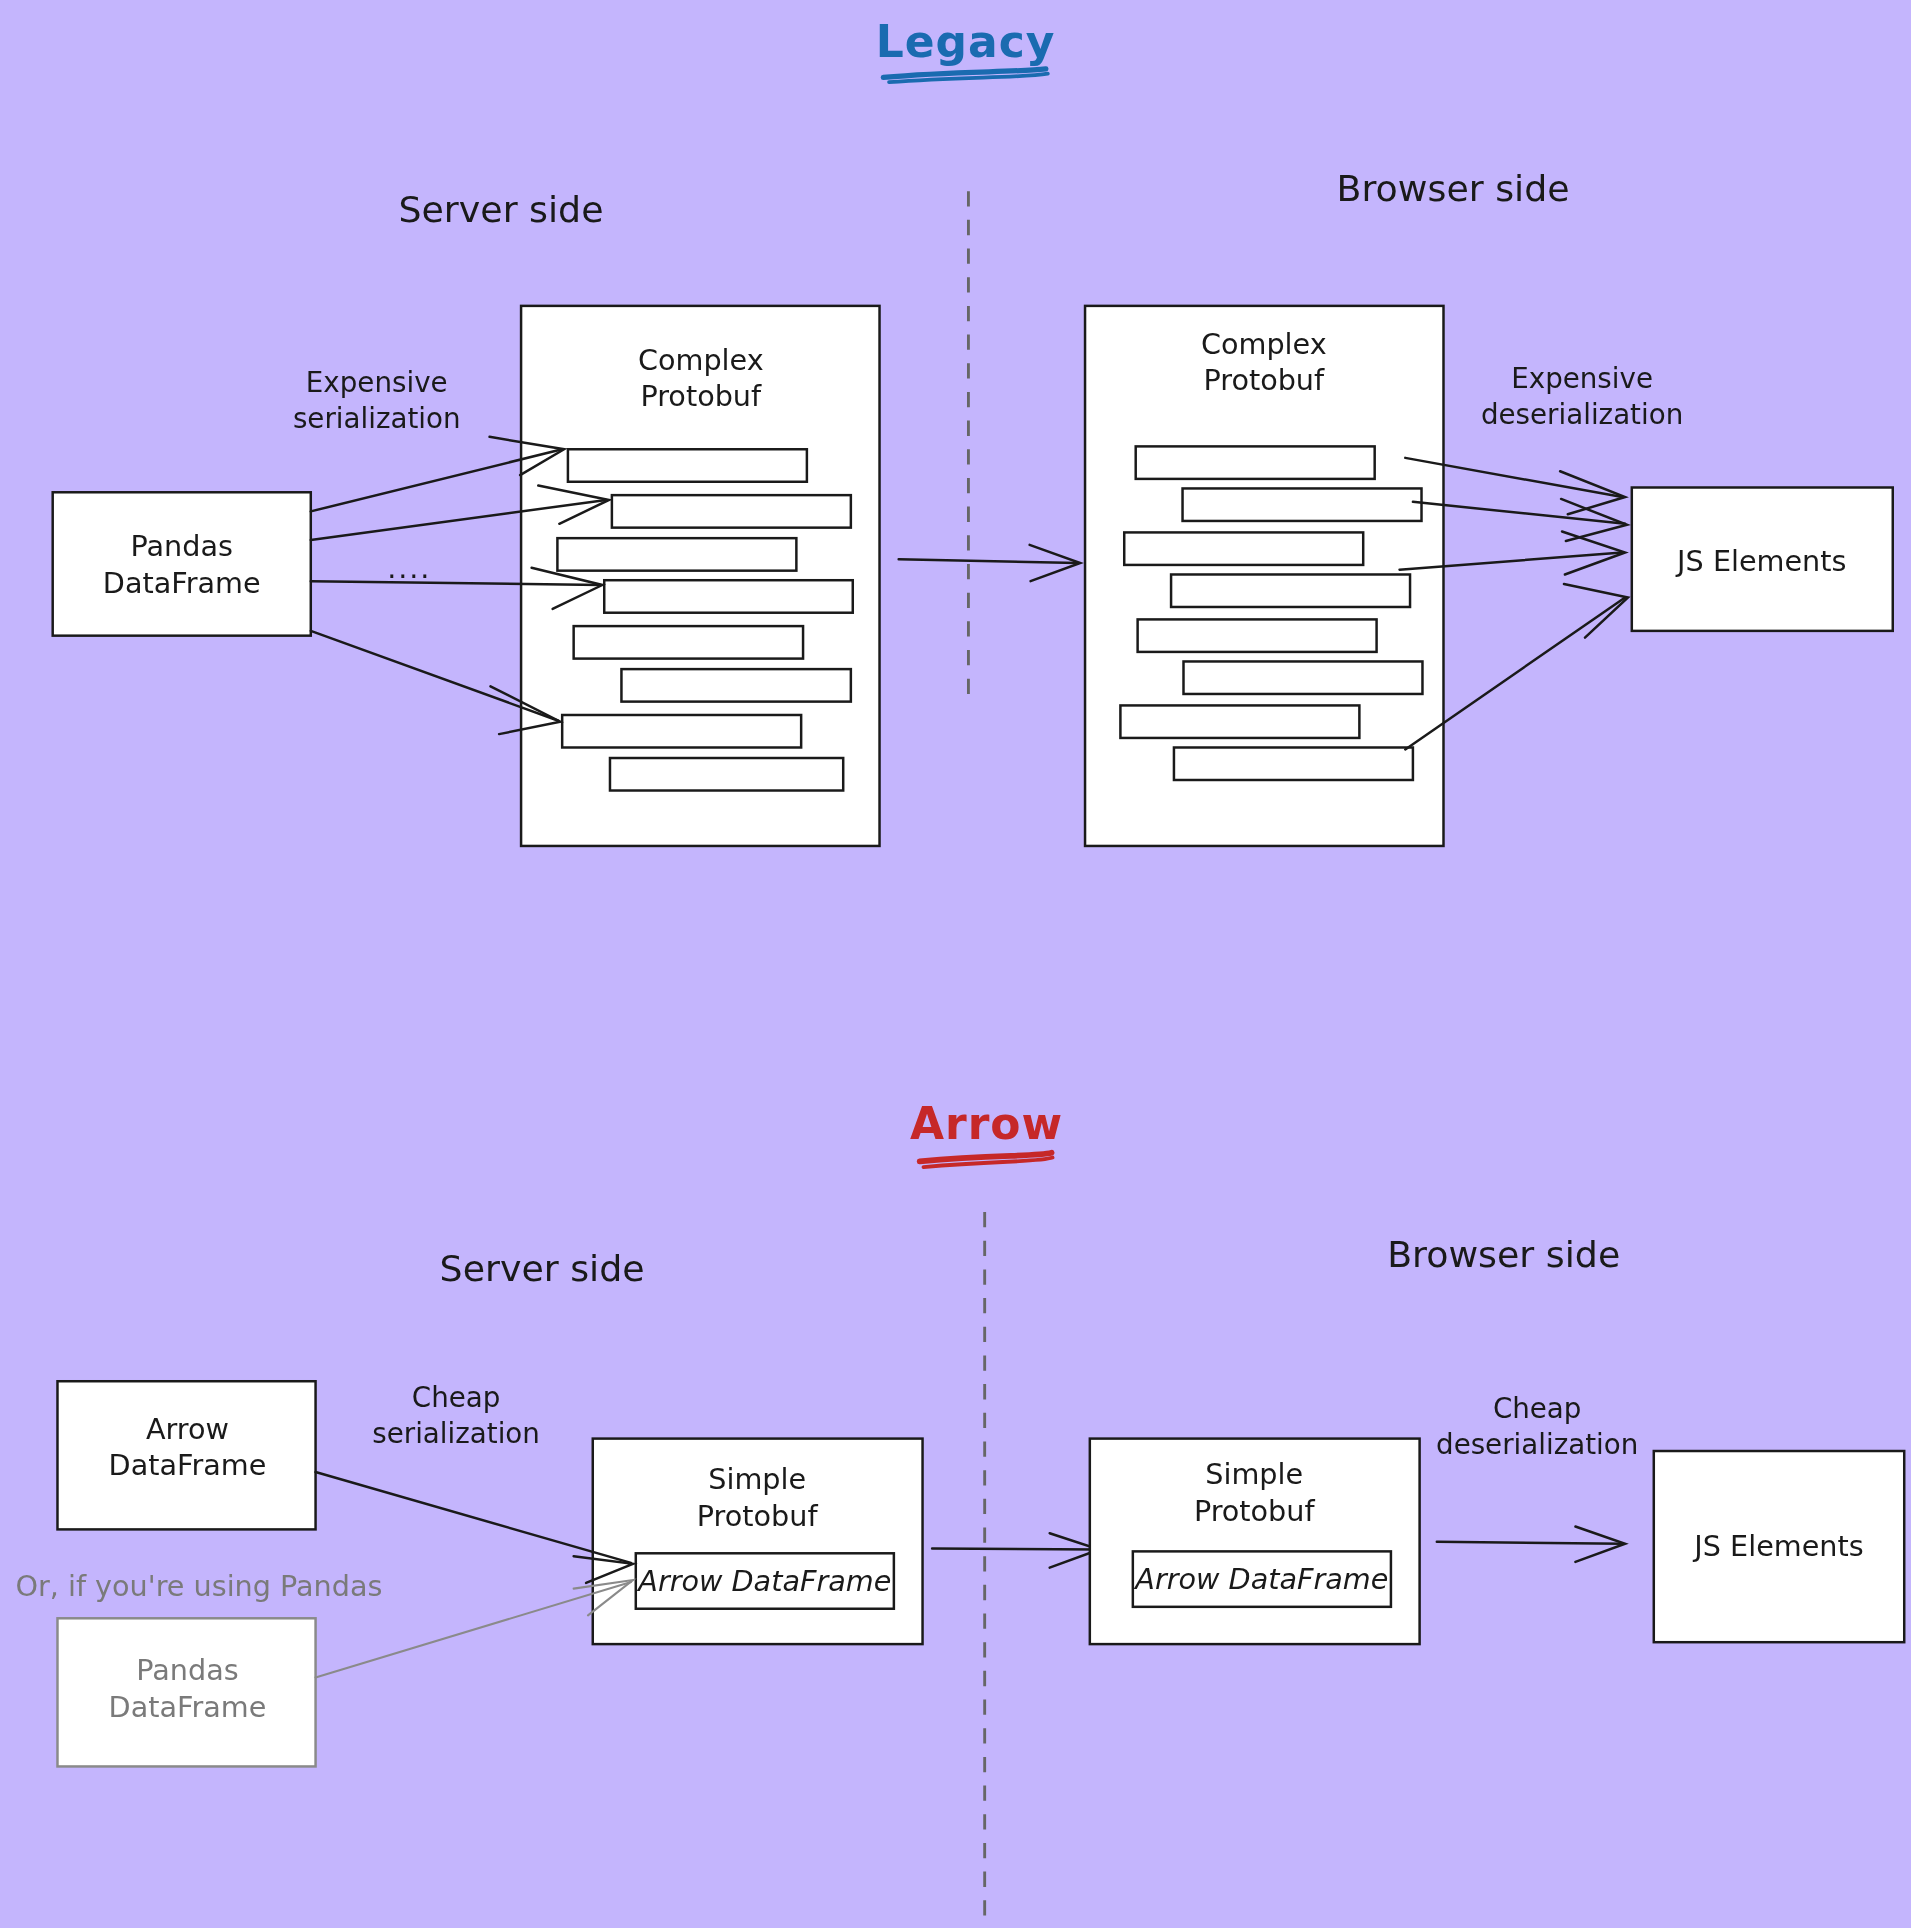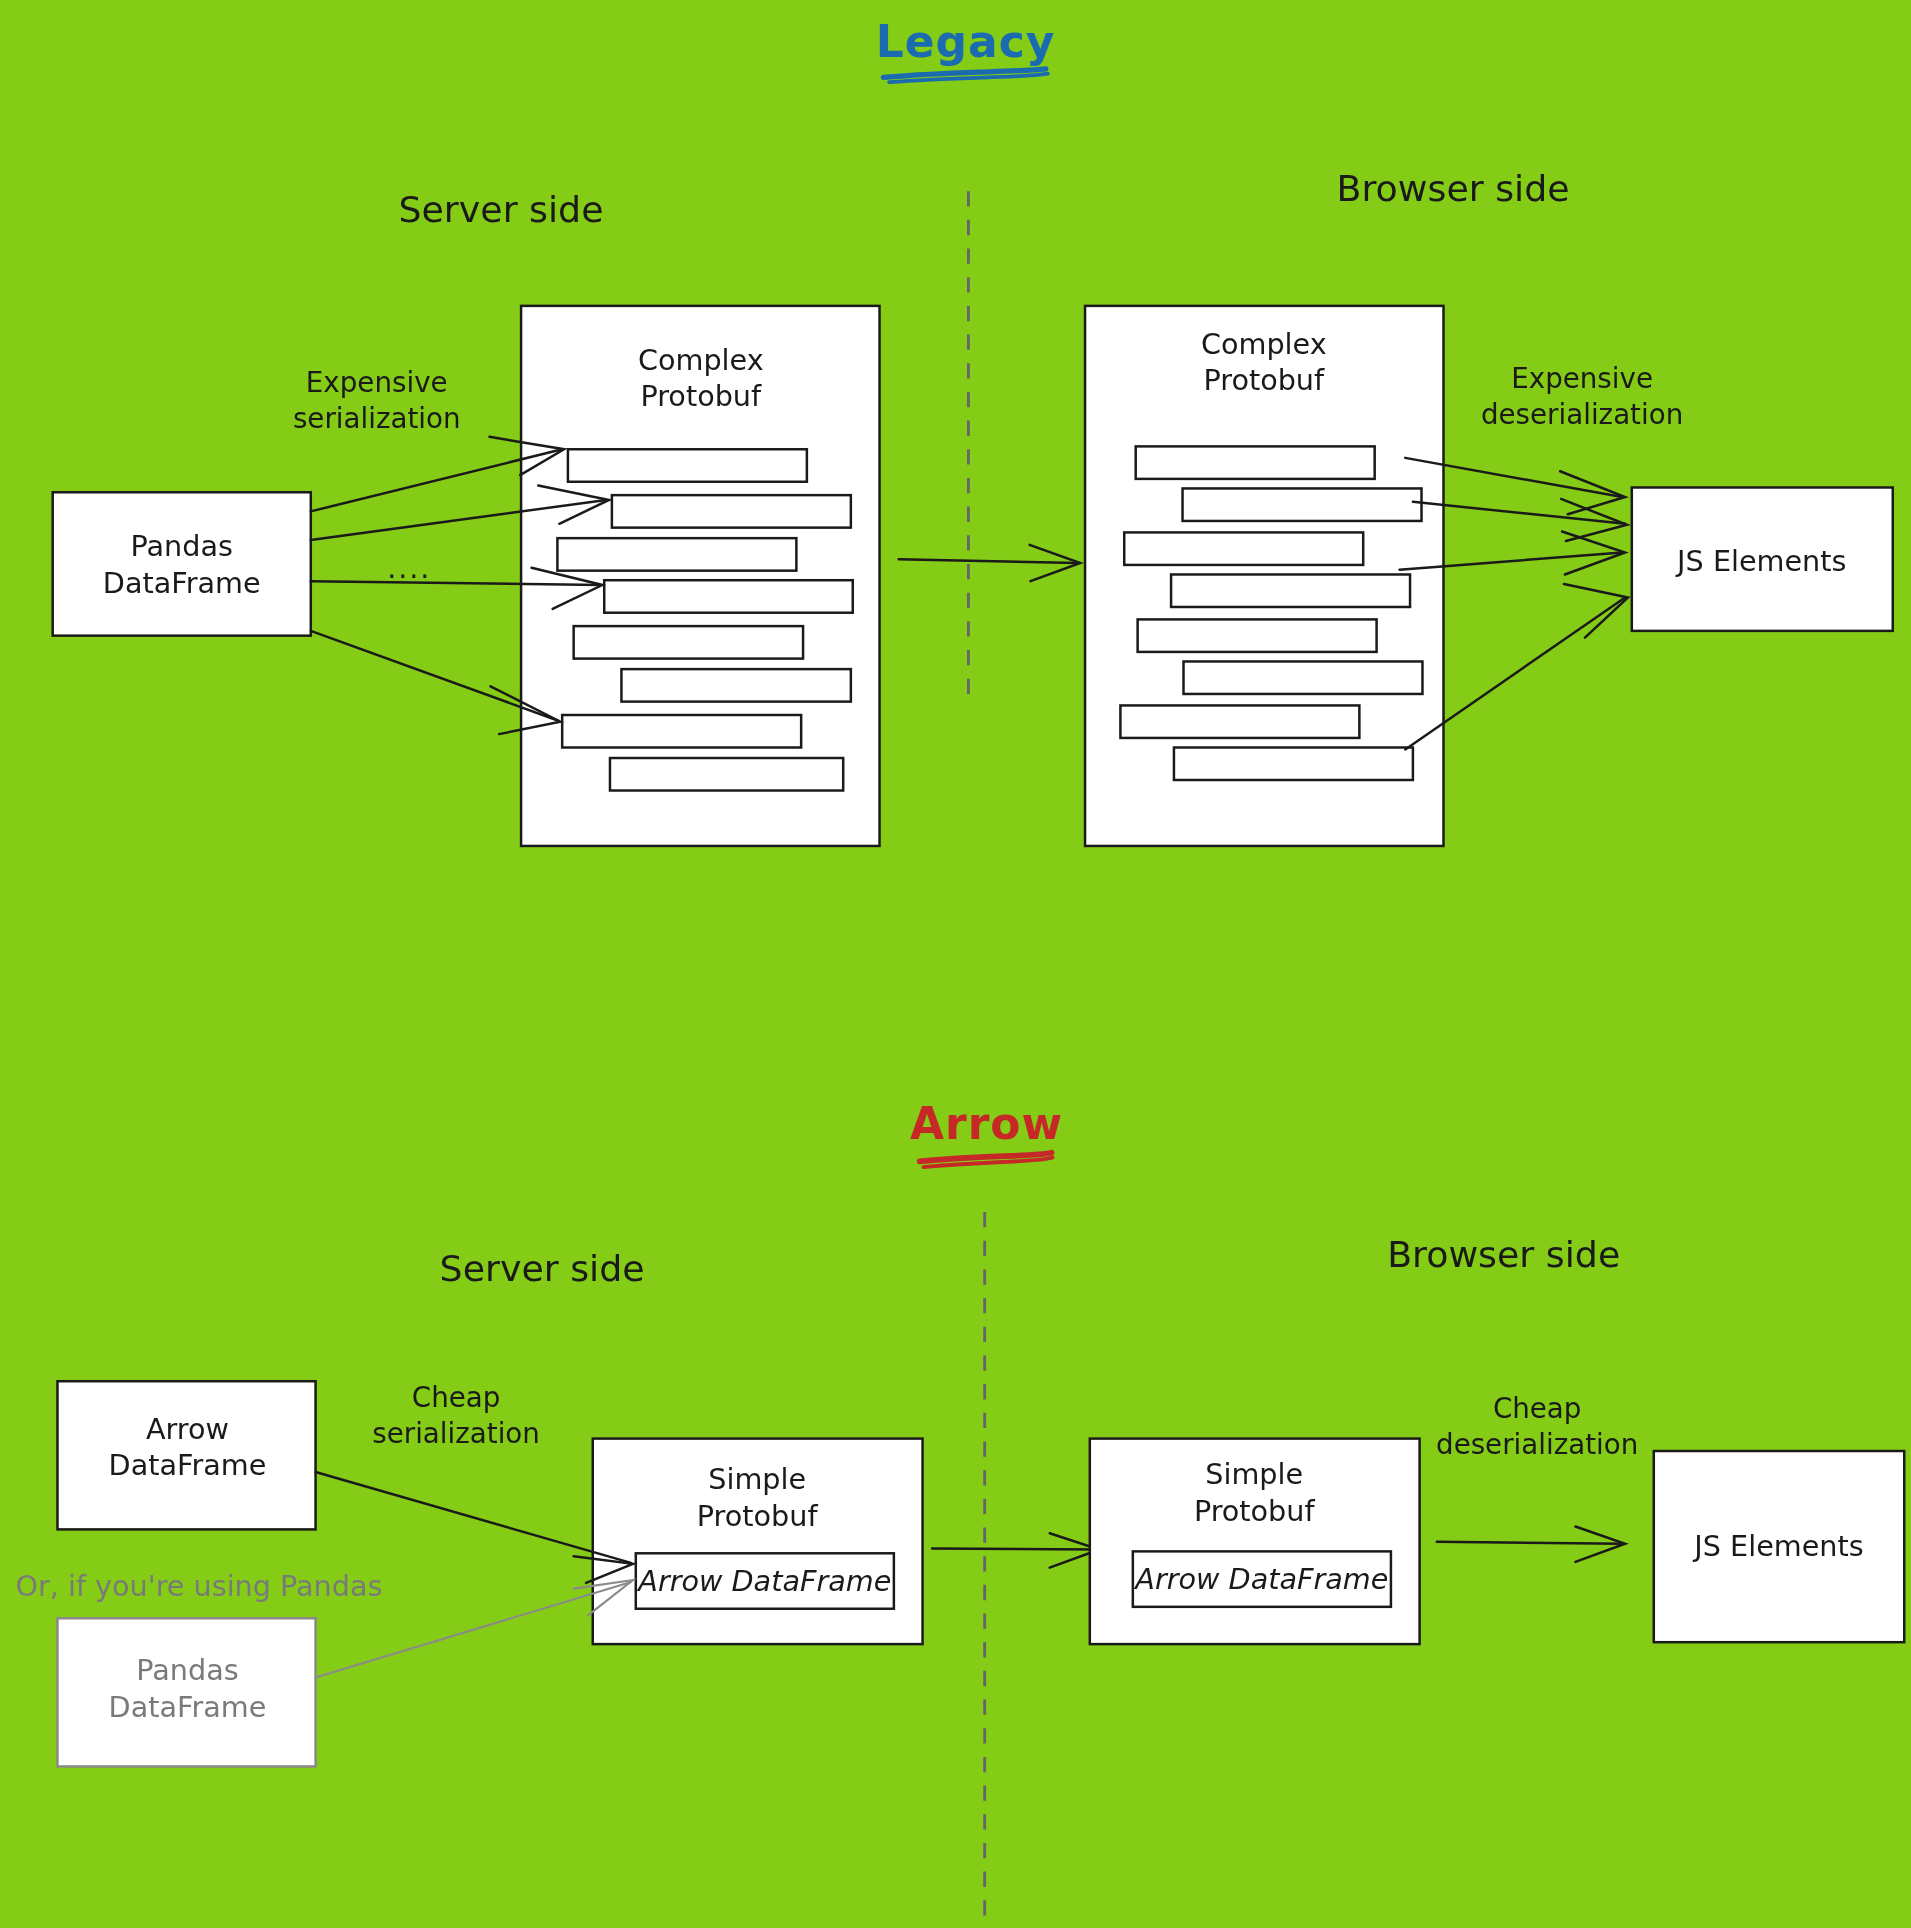--- a/index.html
+++ b/index.html
@@ -7,21 +7,21 @@
     padding: 0;
     background: #ffffff;
   }
   body {
     font-family: "DejaVu Sans", sans-serif;
   }
   #canvas {
     position: relative;
     width: 1912px;
     height: 1928px;
-    background: #84cc16;
+    background: #c4b5fd;
     overflow: hidden;
   }
   svg.layer {
     position: absolute;
     top: 0;
     left: 0;
     width: 1912px;
     height: 1928px;
     pointer-events: none;
   }

